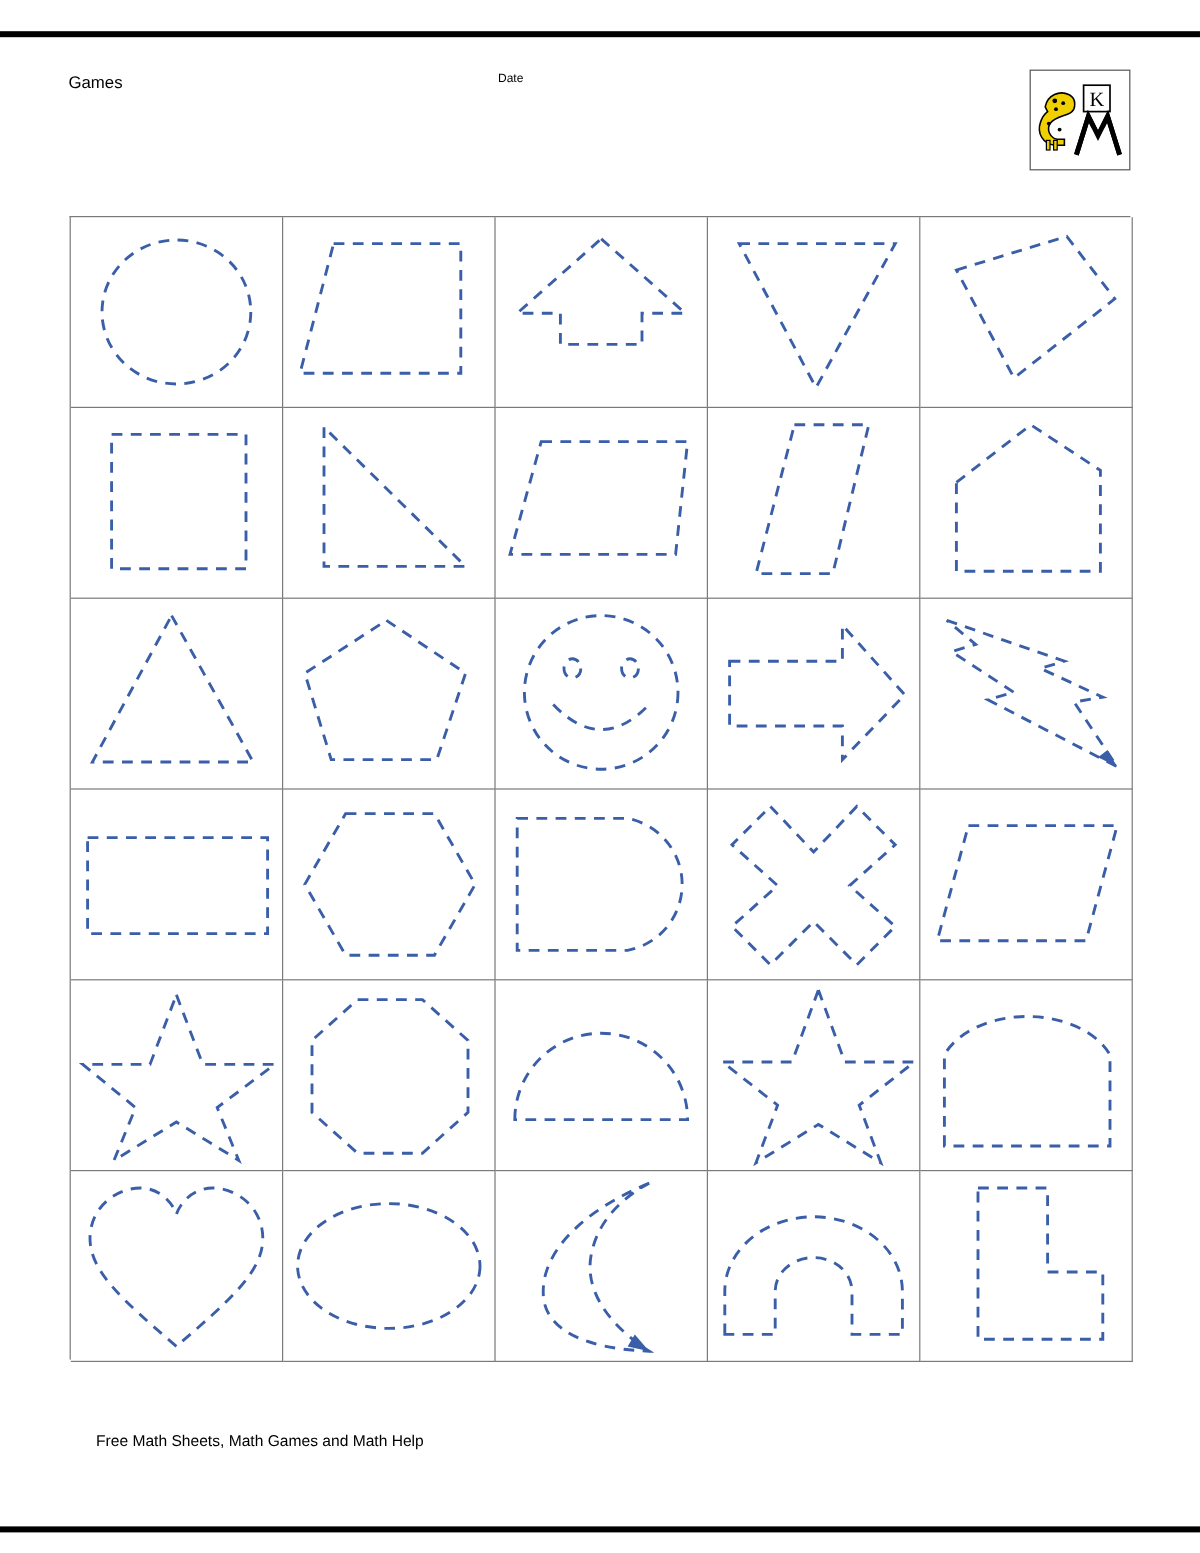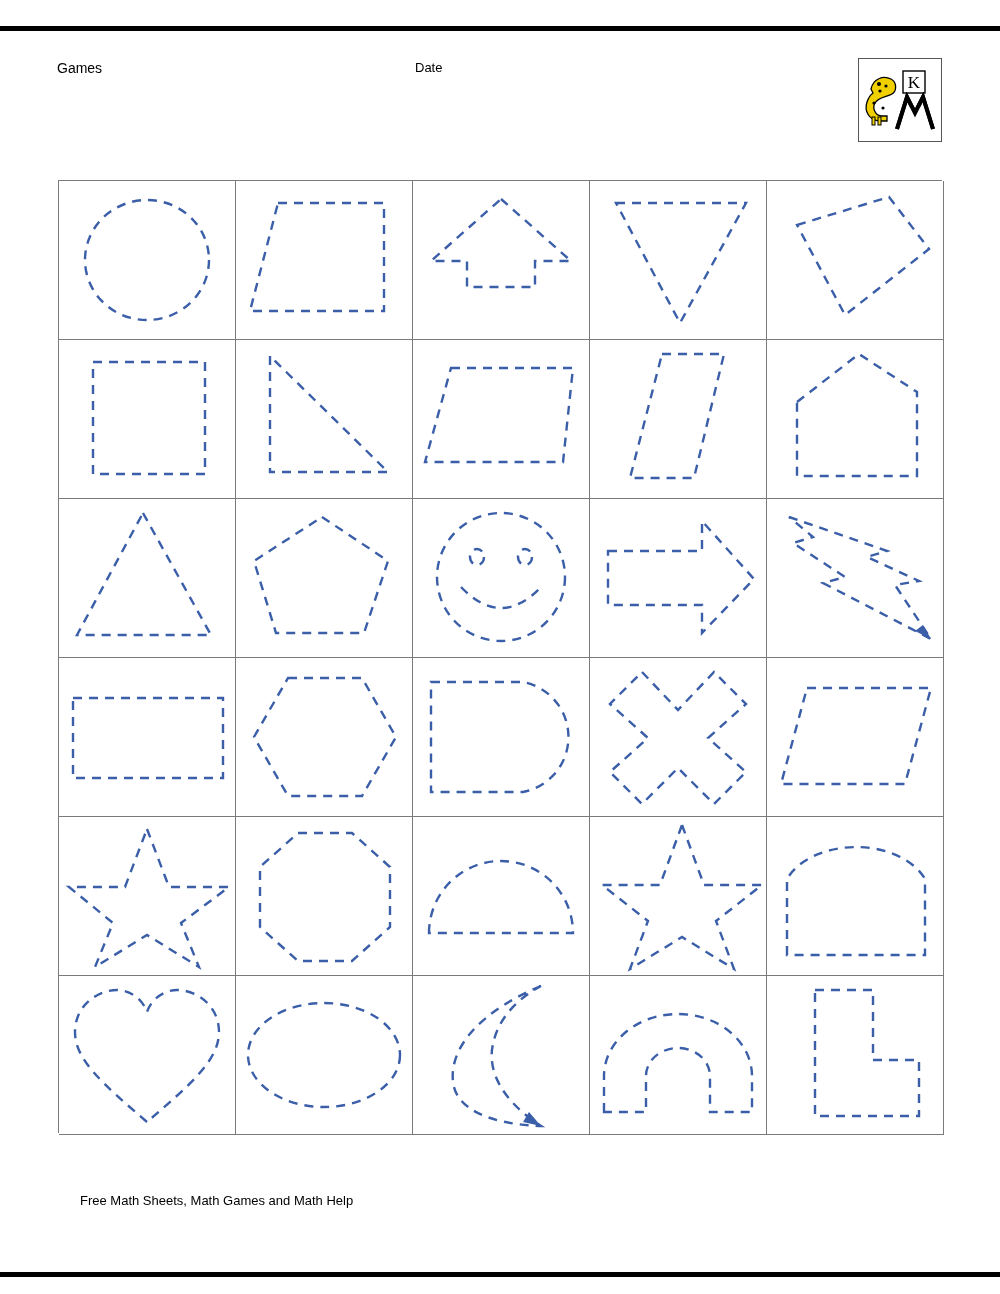--- a/index.html
+++ b/index.html
@@ -43,21 +43,21 @@
     top: 60px;
     font-family: "Liberation Sans", sans-serif;
     font-size: 14px;
     color: #000;
   }
   .date-label {
     position: absolute;
     left: 415px;
     top: 60px;
     font-family: "Liberation Sans", sans-serif;
-    font-size: 13px;
+    font-size: 10px;
     color: #000;
   }
   .title {
     position: absolute;
     left: 57px;
     top: 99px;
     font-family: "Liberation Serif", serif;
     font-size: 40px;
     letter-spacing: 0.5px;
     color: #000;

